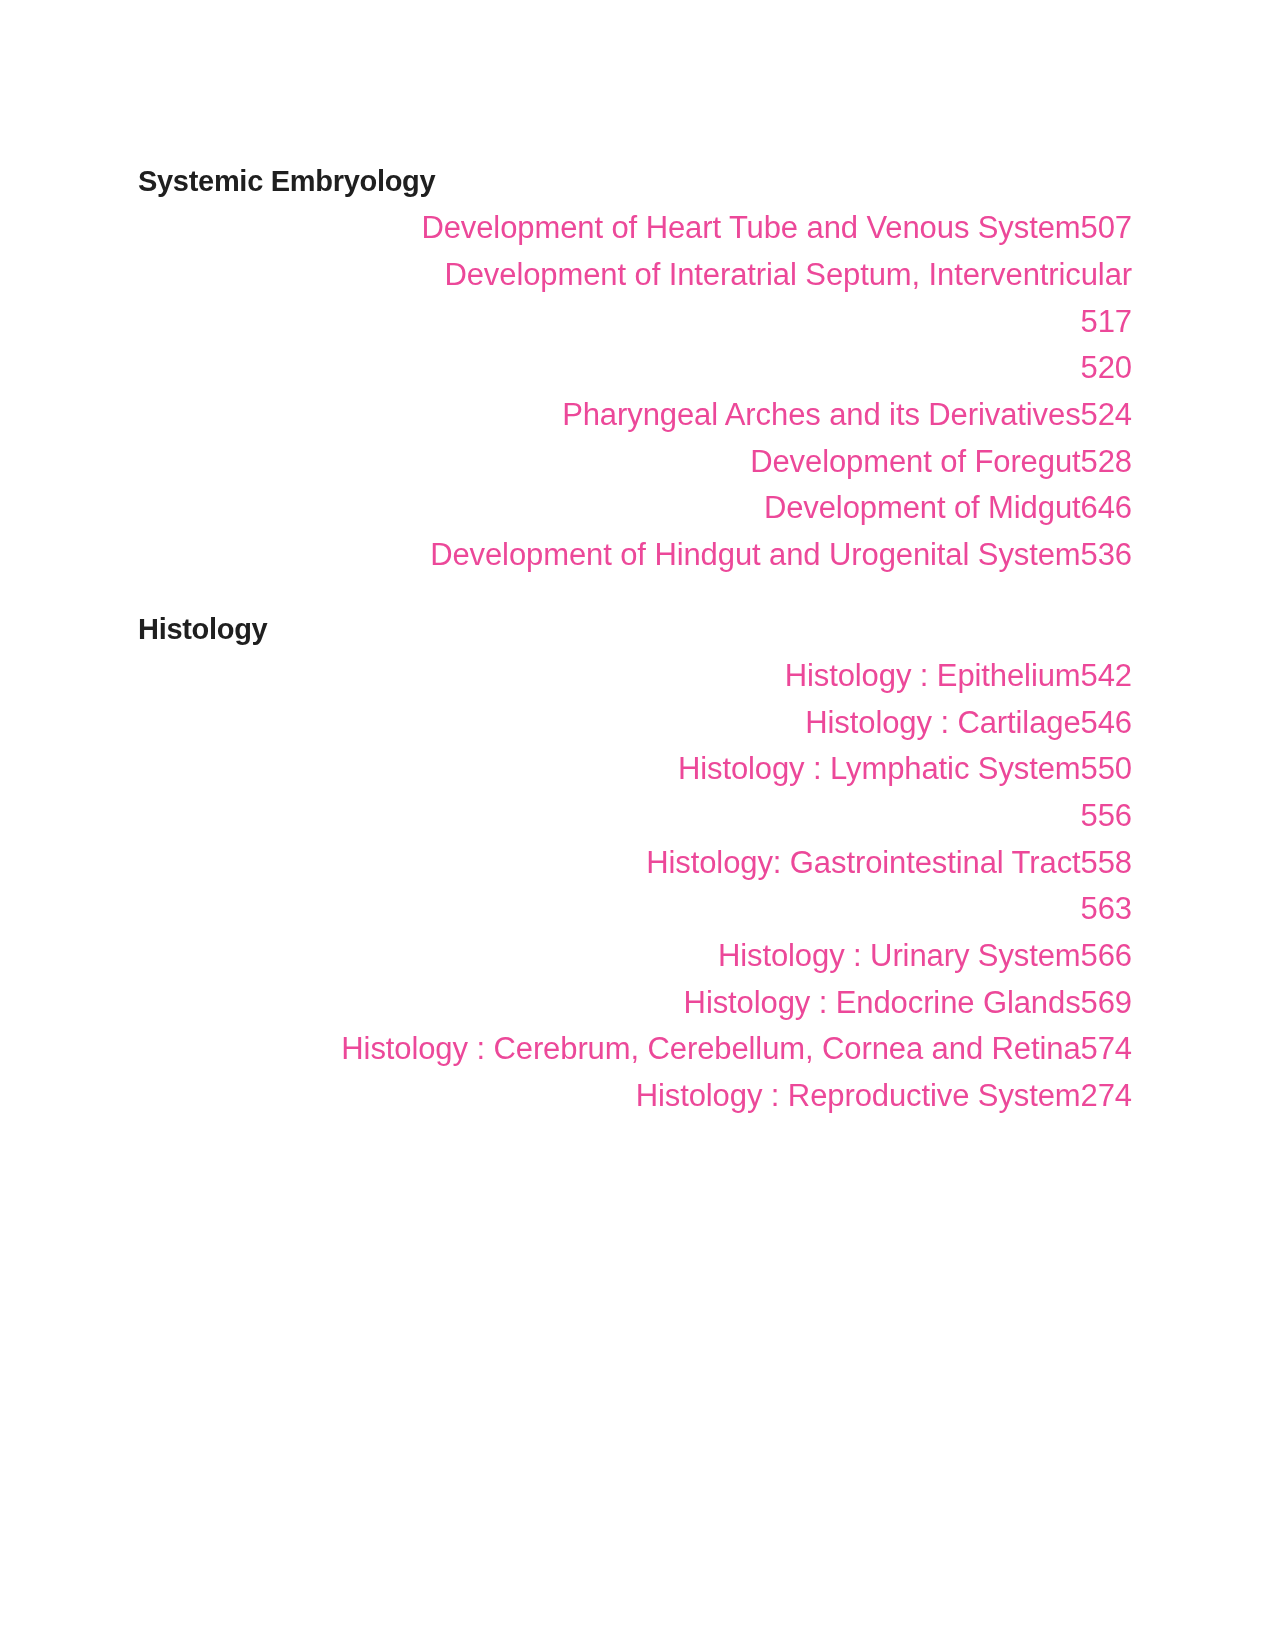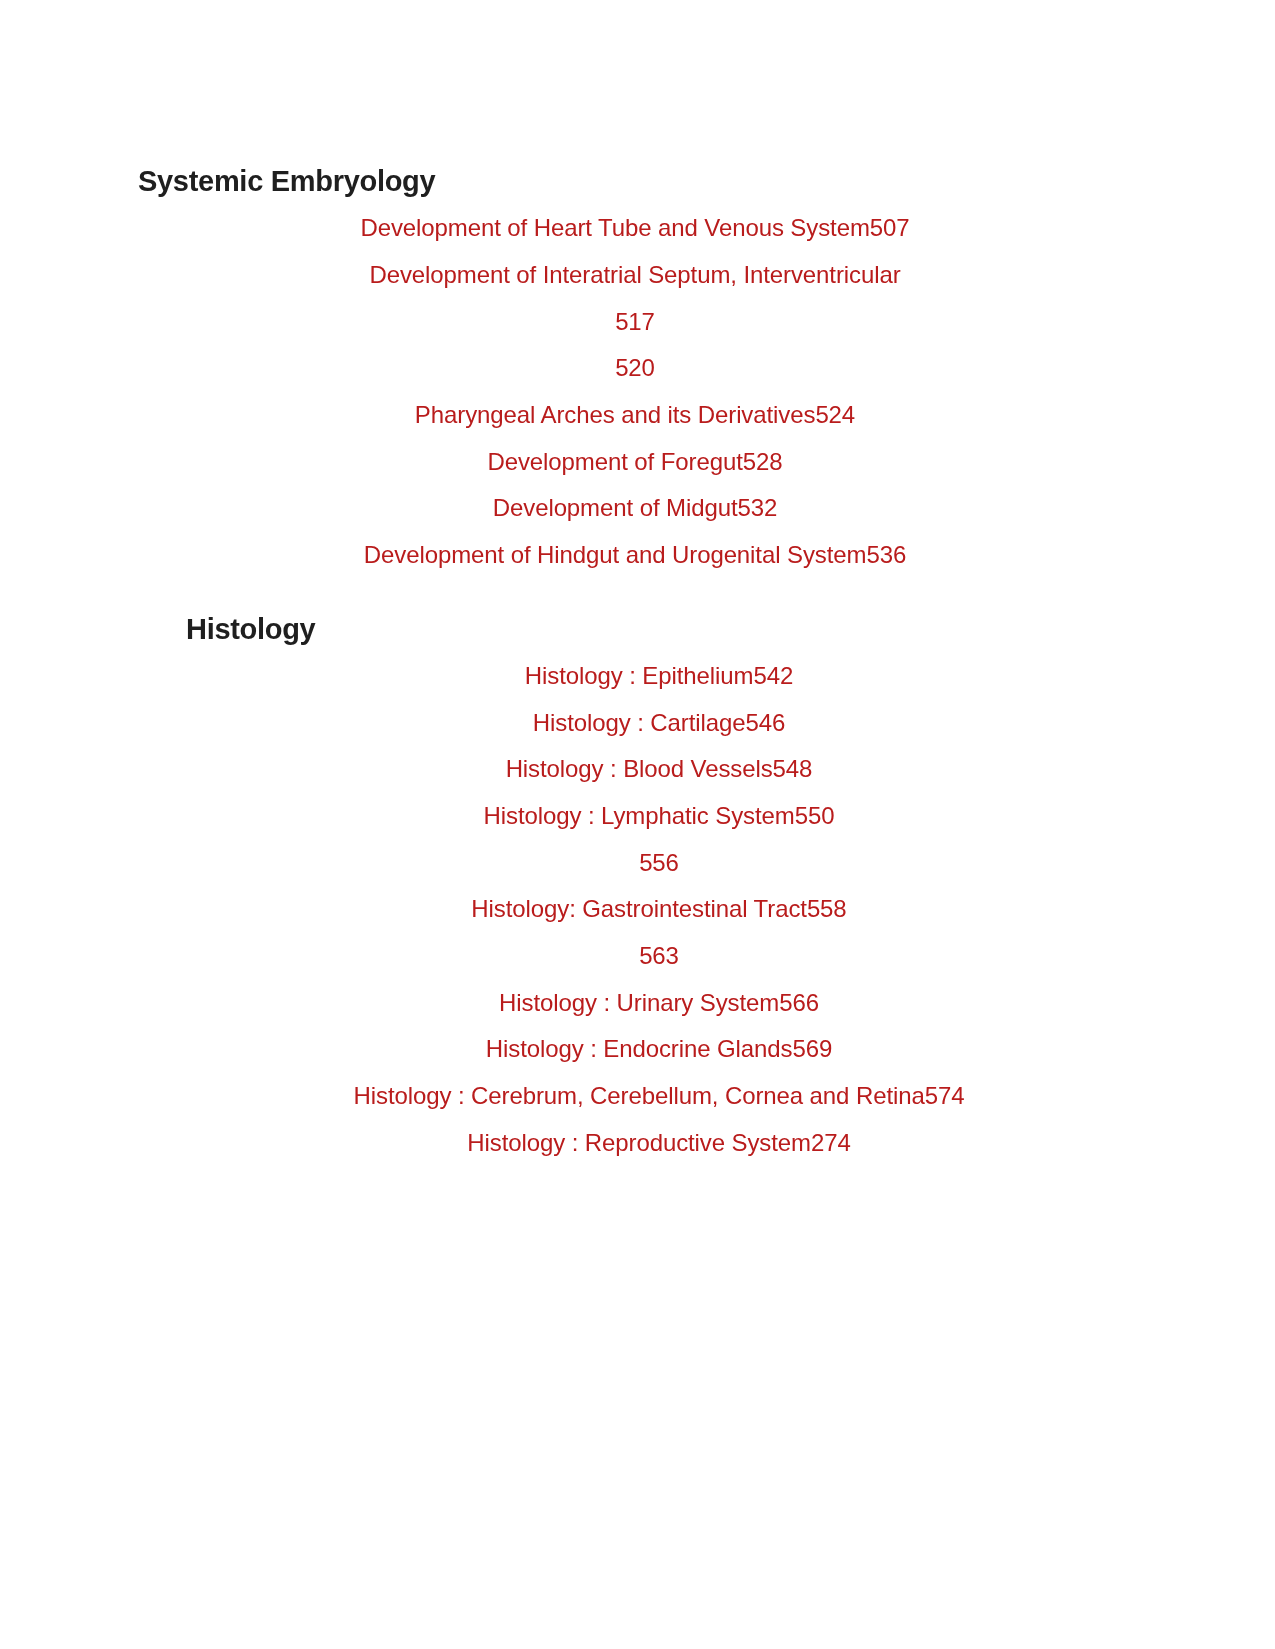--- a/index.html
+++ b/index.html
@@ -24,29 +24,28 @@
   .section-title {
     margin: 0;
     font-size: 29px;
     font-weight: bold;
     line-height: 48px;
     color: #1f1f1f;
     letter-spacing: -0.3px;
   }
   .toc-section + .toc-section {
     margin-top: 26px;
-    margin-left: 48px;
   }
   .toc-row {
     display: flex;
-    justify-content: center;
+    justify-content: flex-end;
     align-items: center;
     height: 46.7px;
-    font-size: 24px;
-    color: #b91c1c;
+    font-size: 31px;
+    color: #ec4899;
     letter-spacing: -0.1px;
   }
   .entry-label {
     white-space: nowrap;
   }
   .entry-page {
     white-space: nowrap;
     text-align: right;
   }
 </style>
@@ -82,21 +81,21 @@
     <span class="entry-page">524</span>
   </div>
 
   <div class="toc-row">
     <span class="entry-label">Development of Foregut</span>
     <span class="entry-page">528</span>
   </div>
 
   <div class="toc-row">
     <span class="entry-label">Development of Midgut</span>
-    <span class="entry-page">532</span>
+    <span class="entry-page">646</span>
   </div>
 
   <div class="toc-row">
     <span class="entry-label">Development of Hindgut and Urogenital System</span>
     <span class="entry-page">536</span>
   </div>
 </div>
   </section>
       <section class="toc-section">
     <h2 class="section-title">Histology</h2>
@@ -104,24 +103,20 @@
   <div class="toc-row">
     <span class="entry-label">Histology : Epithelium</span>
     <span class="entry-page">542</span>
   </div>
 
   <div class="toc-row">
     <span class="entry-label">Histology : Cartilage</span>
     <span class="entry-page">546</span>
   </div>
 
-  <div class="toc-row">
-    <span class="entry-label">Histology : Blood Vessels</span>
-    <span class="entry-page">548</span>
-  </div>
 
   <div class="toc-row">
     <span class="entry-label">Histology : Lymphatic System</span>
     <span class="entry-page">550</span>
   </div>
 
   <div class="toc-row">
     <span class="entry-page">556</span>
   </div>
 

